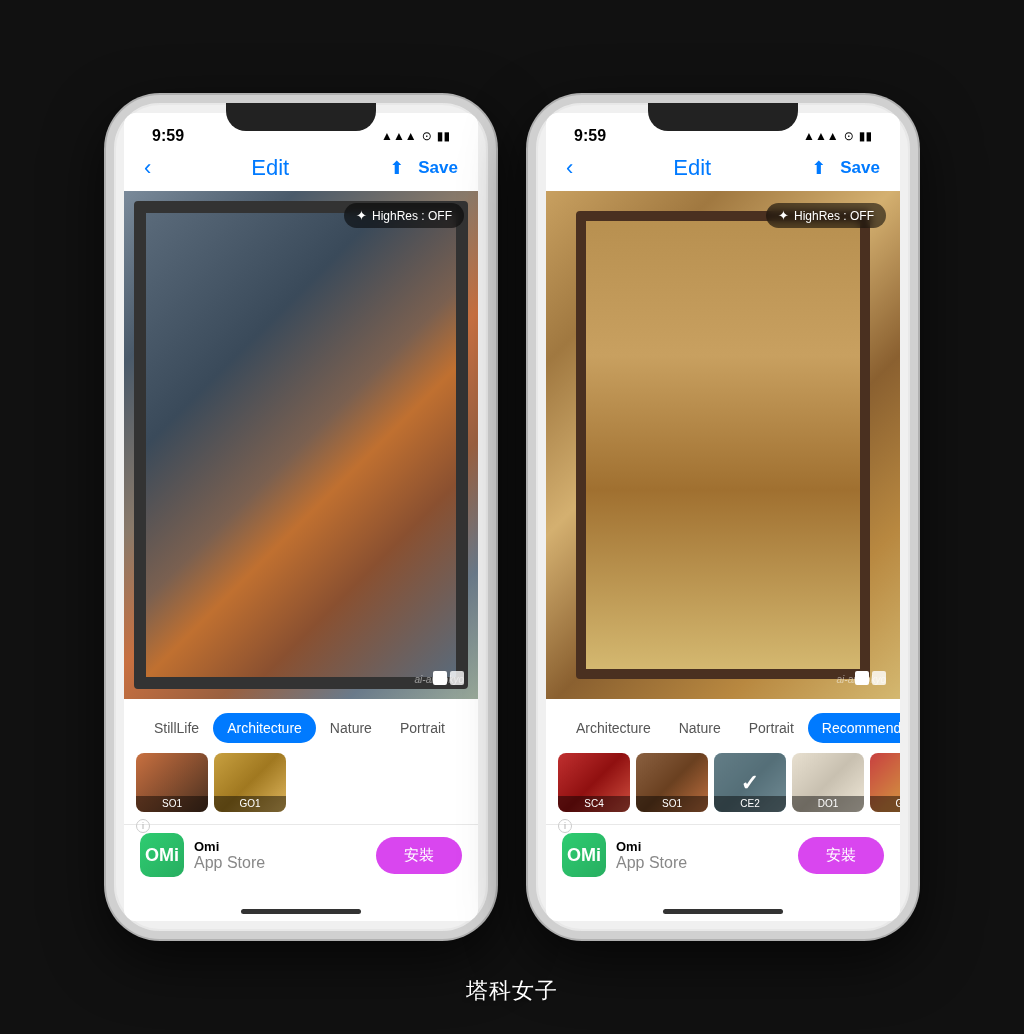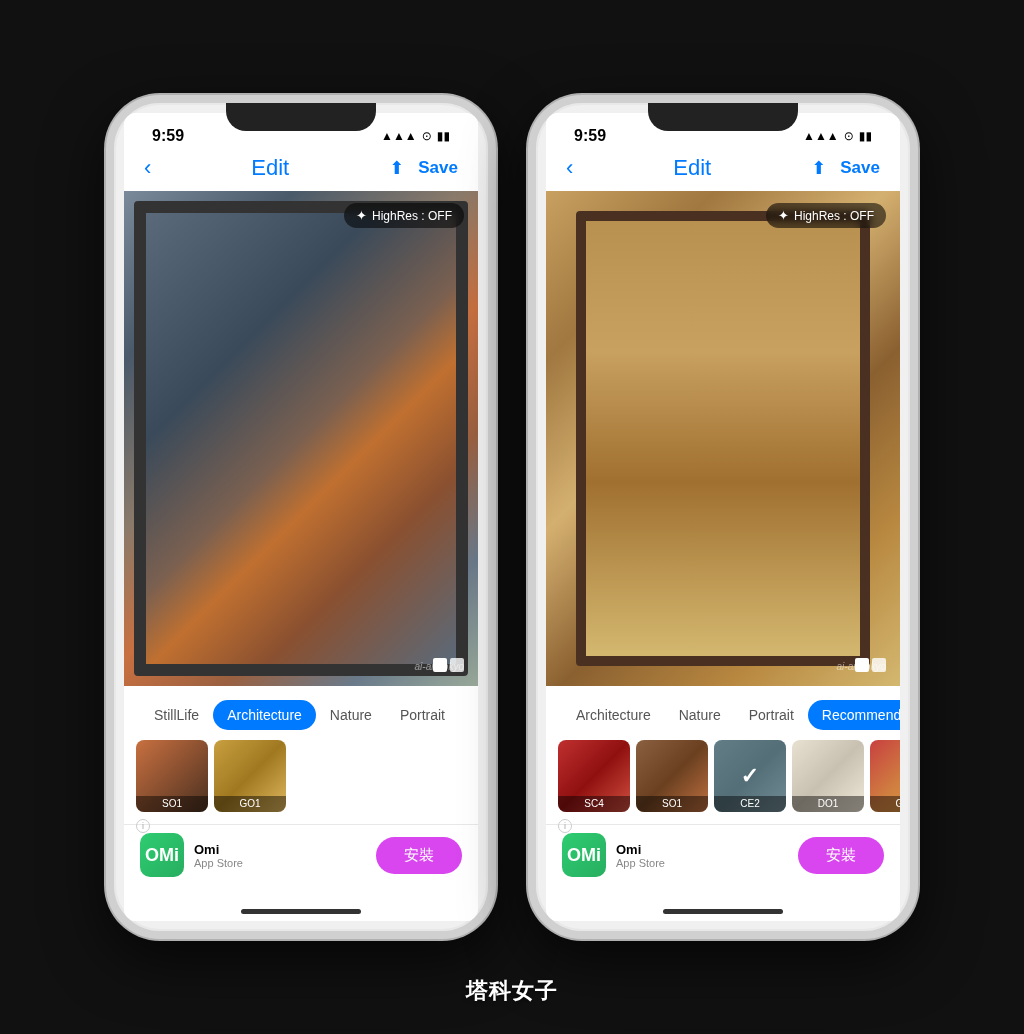--- a/index.html
+++ b/index.html
@@ -22,21 +22,21 @@
       position: relative;
     }
     
     .watermark {
       position: absolute;
       bottom: 28px;
       left: 50%;
       transform: translateX(-50%);
       color: #fff;
       font-size: 22px;
-      font-weight: bold;
+      font-weight: normal;
       letter-spacing: 1px;
       z-index: 10;
       text-shadow: 0 1px 4px rgba(0,0,0,0.7);
       white-space: nowrap;
     }
     
     .phone {
       width: 390px;
       height: 844px;
       background: #f0f0f0;
@@ -256,21 +256,21 @@
       display: flex;
       gap: 6px;
       padding: 0 12px 12px 12px;
       overflow-x: auto;
       scrollbar-width: none;
     }
     .thumb-row::-webkit-scrollbar { display: none; }
     .thumb-item {
       flex-shrink: 0;
       width: 72px;
-      height: 72px;
+      height: 59px;
       border-radius: 8px;
       overflow: hidden;
       position: relative;
       cursor: pointer;
     }
     .thumb-img {
       width: 100%;
       height: 100%;
     }
     .thumb-label {
@@ -330,21 +330,21 @@
     .ad-text {
       display: flex;
       flex-direction: column;
     }
     .ad-title {
       font-size: 13px;
       font-weight: 600;
       color: #000;
     }
     .ad-sub {
-      font-size: 11px;
+      font-size: 16px;
       color: #888;
     }
     .install-btn {
       background: #d946ef;
       color: #fff;
       border: none;
       padding: 9px 28px;
       border-radius: 20px;
       font-size: 15px;
       font-weight: 500;

